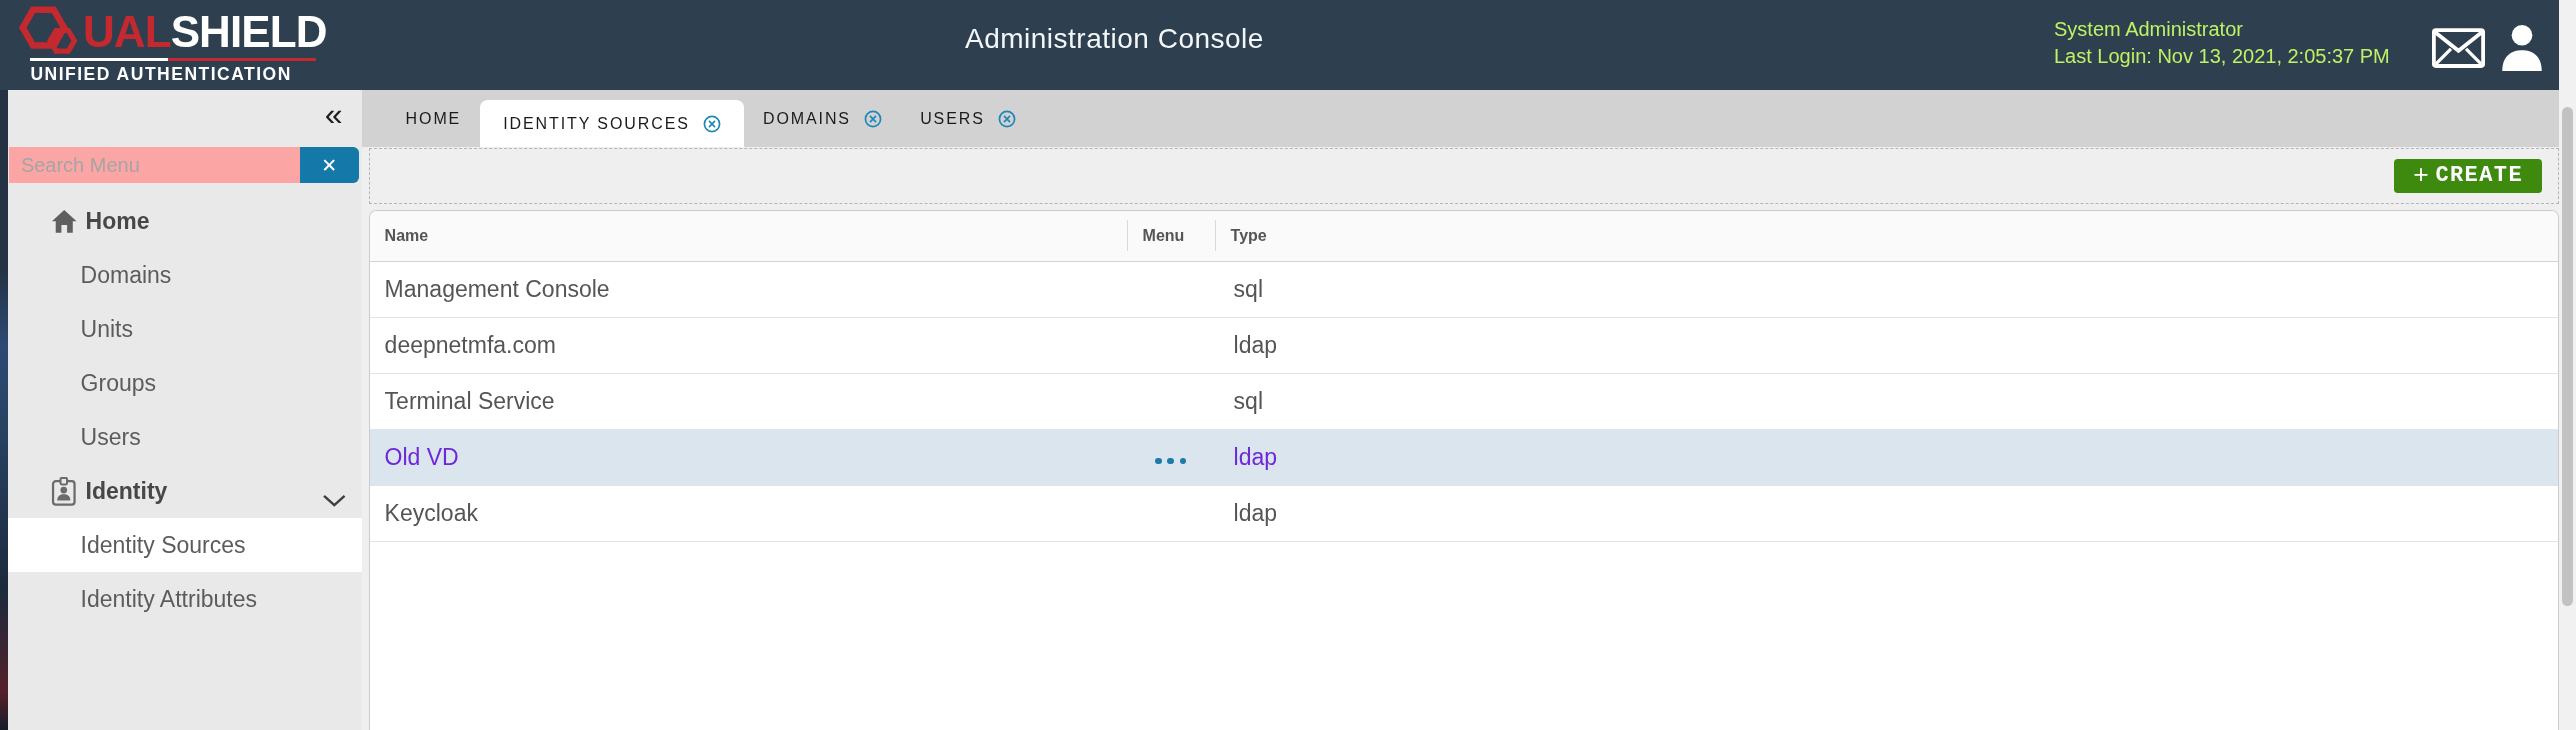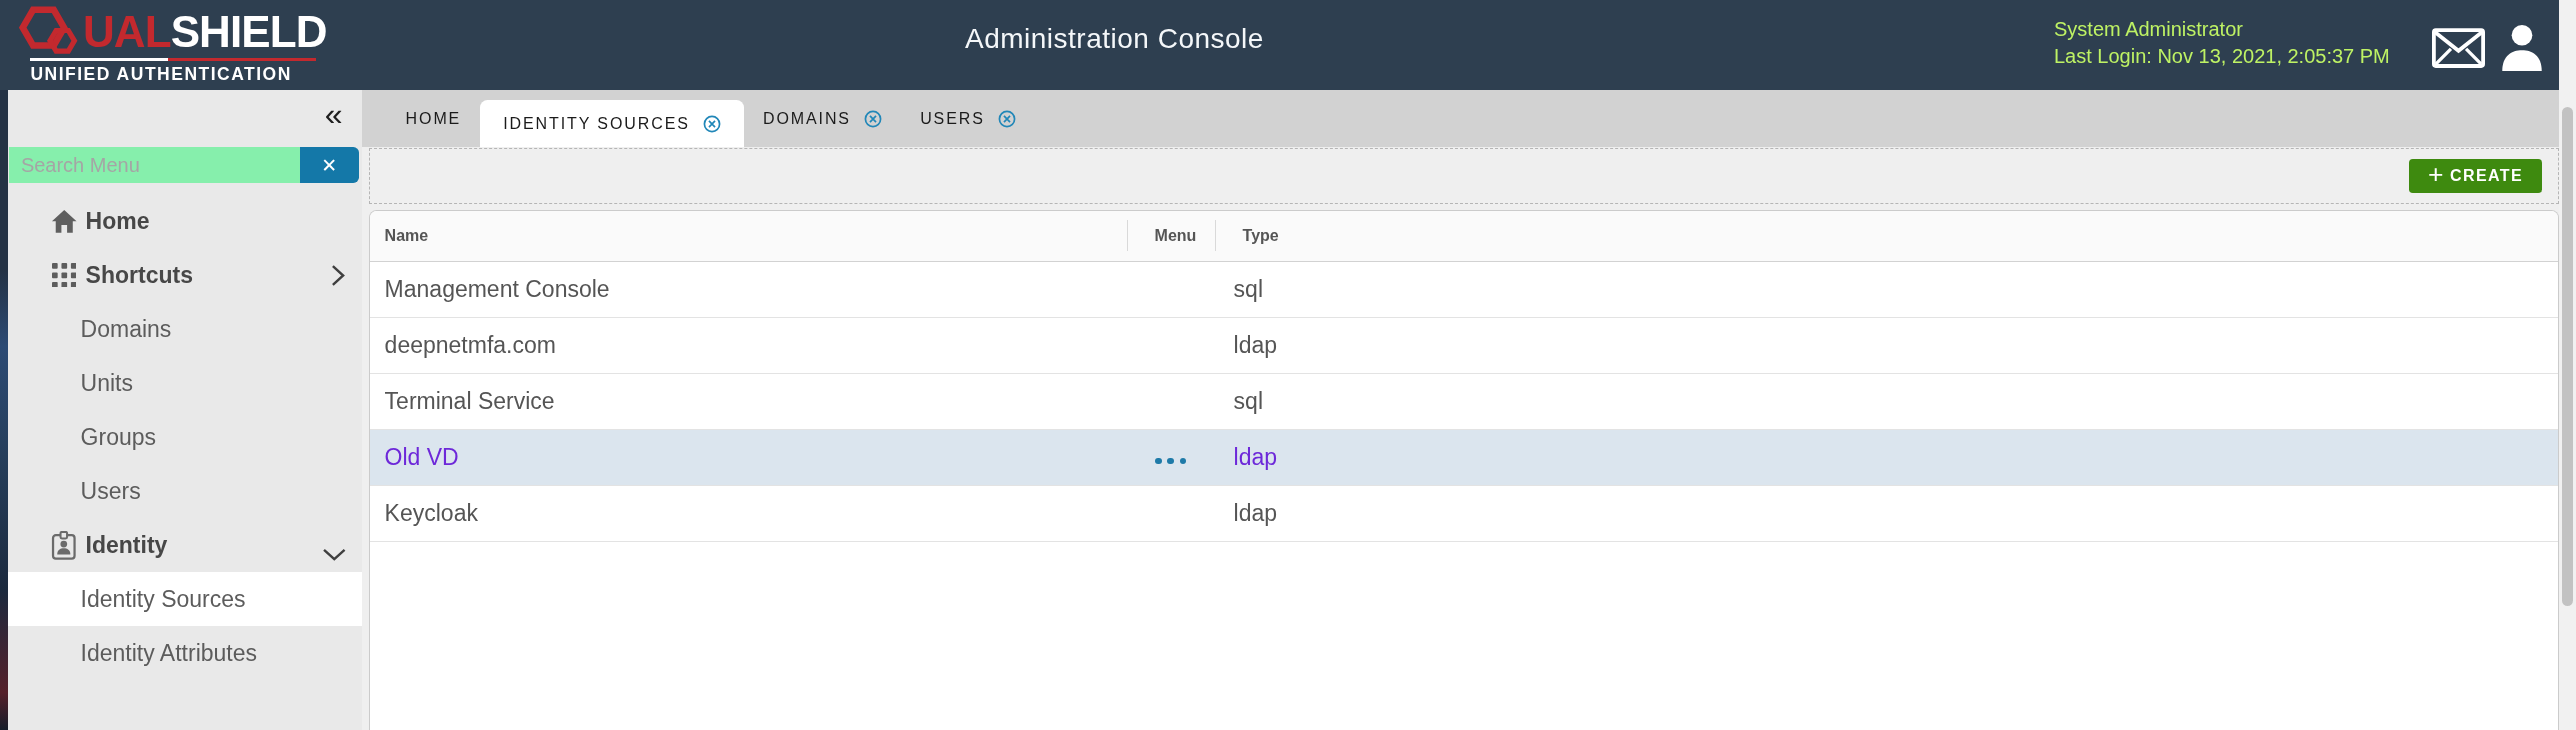--- a/index.html
+++ b/index.html
@@ -23,21 +23,21 @@
   .hdr-icons{position:absolute;left:2432px;top:24px;display:flex;align-items:center;gap:15px;}
 
   
   .left-strip{position:absolute;left:0;top:90px;width:7.6px;height:641px;
     background:linear-gradient(#243244 0%,#243244 28%,#2c4a74 40%,#27405e 55%,#1c2a3e 78%,#55202a 94%,#141c29 100%);}
 
   
   .sidebar{position:absolute;left:7.6px;top:90px;width:355px;height:641px;background:#e9e9e9;border-right:0.9px solid #d0d0d0;box-sizing:border-box;}
   .collapse{position:absolute;top:7.6px;right:19px;font-size:32px;color:#1e1e1e;cursor:pointer;line-height:1;}
   .search-row{position:absolute;top:57px;left:1.9px;right:2.8px;height:36px;display:flex;}
-  .search-row input{flex:1;border:none;outline:none;background:#86efac;font-size:20px;color:#444;
+  .search-row input{flex:1;border:none;outline:none;background:#fca5a5;font-size:20px;color:#444;
     padding:0 0 0 11.4px;font-family:"Liberation Sans",sans-serif;}
   .search-row input::placeholder{color:#a5a5a5;}
   .search-clear{width:59px;background:#1478a8;color:#fff;display:flex;align-items:center;justify-content:center;
     font-size:19px;border-radius:0 5.7px 5.7px 0;cursor:pointer;}
   .menu{position:absolute;top:104px;left:0;right:0;}
   .side-item{height:54px;display:flex;align-items:center;position:relative;cursor:pointer;}
   .side-item.top{padding-left:43px;}
   .side-item.sub{padding-left:73px;}
   .side-item .icon{width:26.5px;display:flex;justify-content:center;margin-right:8.5px;}
   .side-item.top .label{font-weight:bold;color:#474747;font-size:23px;}
@@ -52,26 +52,26 @@
   .tabstrip{height:57px;background:#d2d2d2;display:flex;align-items:center;padding-left:24.6px;flex:none;}
   .tab{display:flex;align-items:center;height:57px;padding:0 19px;cursor:pointer;}
   .tab-label{font-size:16px;letter-spacing:1.9px;color:#1b1b1b;white-space:nowrap;}
   .tab-close{display:flex;margin-left:13.2px;cursor:pointer;}
   .tab.active{background:#ffffff;height:47px;align-self:flex-end;border-radius:7.6px 7.6px 0 0;padding:0 23px;}
   .toolbar{height:56px;margin:0.9px 0 0 6.6px;border:0.9px dashed #b5b5b5;box-sizing:border-box;display:flex;align-items:center;flex:none;}
   .create-btn{margin-left:auto;margin-right:16px;height:34px;display:flex;align-items:center;gap:6.6px;
     background:#3e8a0f;color:#ffffff;border:none;border-radius:3.8px;padding:0 19px;cursor:pointer;
     font-family:"Liberation Sans",sans-serif;}
   .create-plus{font-size:26.5px;font-weight:normal;line-height:1;margin-top:-2.8px;}
-  .create-label{font-size:16px;font-weight:bold;letter-spacing:1.4px;}
+  .create-label{font-size:22px;font-weight:bold;letter-spacing:1.4px;font-family:Liberation Mono, monospace;}
   .tablewrap{flex:1;margin:5.7px 0 0 6.6px;background:#ffffff;border:0.9px solid #cbcbcb;border-bottom:none;
     border-radius:7.6px 7.6px 0 0;overflow:hidden;}
   .thead{display:grid;grid-template-columns:757px 88px 672px auto;height:50px;align-items:center;
     background:#fafafa;border-bottom:0.9px solid #d2d2d2;}
-  .hcell{font-size:16px;font-weight:bold;color:#555;padding-left:28px;position:relative;height:100%;display:flex;align-items:center;}
+  .hcell{font-size:16px;font-weight:bold;color:#555;padding-left:16px;position:relative;height:100%;display:flex;align-items:center;}
   .hcell:first-child{padding-left:15px;}
   .hcell + .hcell::before{content:'';position:absolute;left:0;top:9.5px;bottom:9.5px;width:0.9px;background:#d9d9d9;}
   .trow{display:grid;grid-template-columns:757px 88px 672px auto;height:55px;align-items:center;
     border-bottom:0.9px solid #e3e3e3;font-size:23px;color:#555;cursor:pointer;}
   .trow.selected{background:#dbe5ee;color:#6d28d9;}
   .cell-name{padding-left:15px;}
   .cell-type,.cell-desc{padding-left:19px;}
   .cell-menu{display:flex;justify-content:center;align-items:center;height:100%;}
   .dots{display:flex;gap:5.7px;margin-top:7.6px;cursor:pointer;}
   .dots span{width:6.6px;height:6.6px;border-radius:50%;background:#1e7aa8;display:block;}
@@ -137,39 +137,20 @@
     </div>
     <div class="menu" id="menu">
         <div class="side-item top">
           <span class="icon">
             <svg width="26.5" height="25.6" viewBox="0 0 28 27">
               <path d="M14 2 L27 14 L23 14 L23 26 L17 26 L17 18 L11 18 L11 26 L5 26 L5 14 L1 14 Z" fill="#5f5f5f"></path>
             </svg>
           </span>
           <span class="label">Home</span>
         </div>
-        <div class="side-item top">
-          <span class="icon">
-            <svg width="24.6" height="24.6" viewBox="0 0 26 26">
-              <rect x="0" y="0" width="6" height="6" rx="1" fill="#5d5d5d"></rect>
-              <rect x="10" y="0" width="6" height="6" rx="1" fill="#5d5d5d"></rect>
-              <rect x="20" y="0" width="6" height="6" rx="1" fill="#5d5d5d"></rect>
-              <rect x="0" y="10" width="6" height="6" rx="1" fill="#5d5d5d"></rect>
-              <rect x="10" y="10" width="6" height="6" rx="1" fill="#5d5d5d"></rect>
-              <rect x="20" y="10" width="6" height="6" rx="1" fill="#5d5d5d"></rect>
-              <rect x="0" y="20" width="6" height="6" rx="1" fill="#5d5d5d"></rect>
-              <rect x="10" y="20" width="6" height="6" rx="1" fill="#5d5d5d"></rect>
-              <rect x="20" y="20" width="6" height="6" rx="1" fill="#5d5d5d"></rect>
-            </svg>
-          </span>
-          <span class="label">Shortcuts</span>
-          <span class="chev right"><svg width="14" height="23" viewBox="0 0 15 24">
-              <polyline points="2,2 13,12 2,22" fill="none" stroke="#3f3f3f" stroke-width="2.6"></polyline>
-            </svg></span>
-        </div>
         <div class="side-item sub">
           <span class="label">Domains</span>
         </div>
         <div class="side-item sub">
           <span class="label">Units</span>
         </div>
         <div class="side-item sub">
           <span class="label">Groups</span>
         </div>
         <div class="side-item sub">

